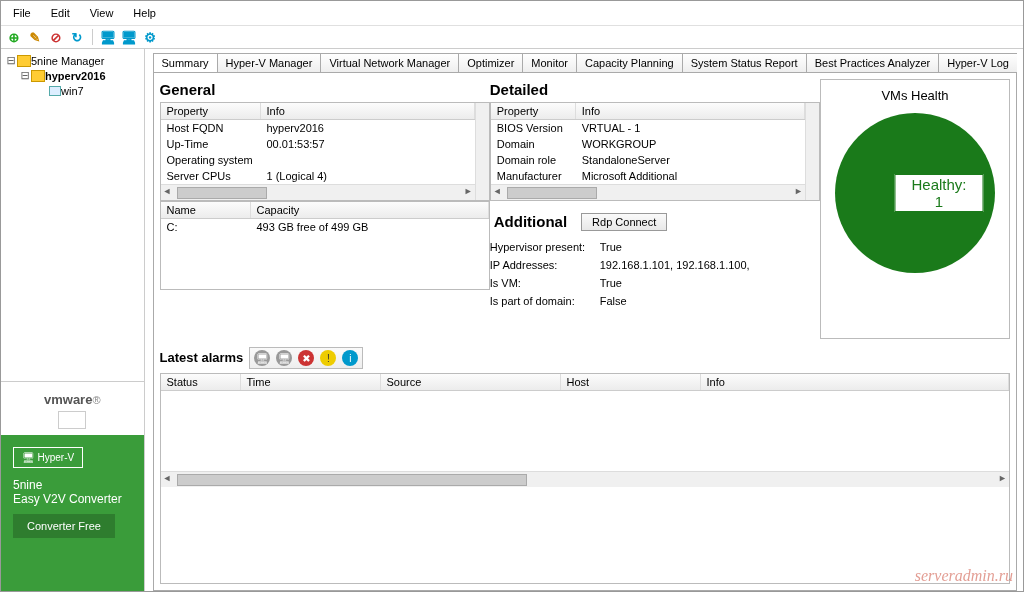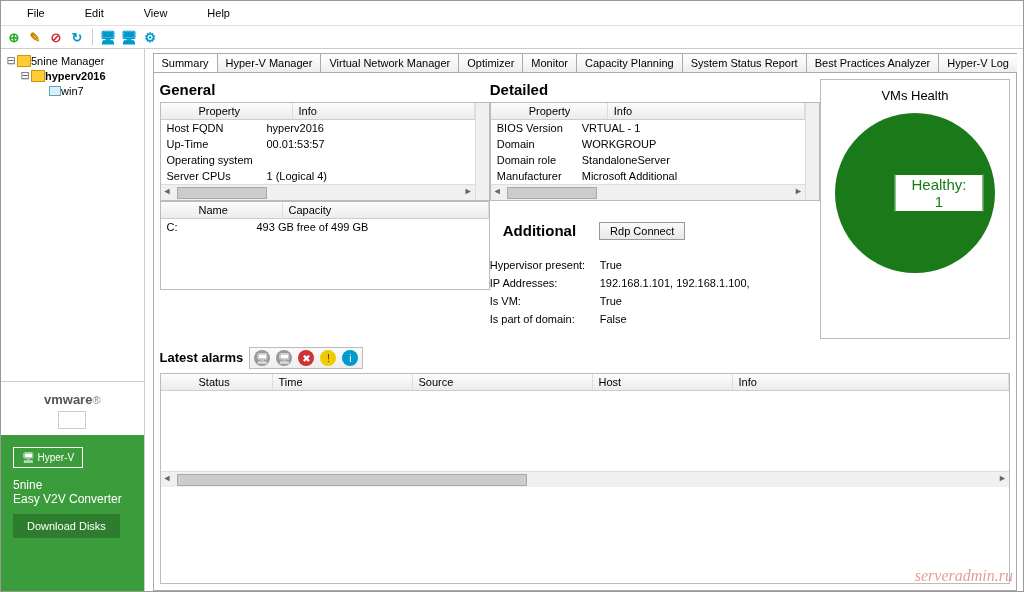--- a/index.html
+++ b/index.html
@@ -1,17 +1,17 @@
 <!DOCTYPE html>
 <html><head>
 <meta charset="utf-8">
 <style>
 * { box-sizing: border-box; margin: 0; padding: 0; }
 body { font-family: "Segoe UI", Tahoma, sans-serif; font-size: 11px; background: #fff; width: 1024px; height: 592px; overflow: hidden; position: relative; border: 1px solid #999; }
-.menubar { display: flex; padding: 2px 16px; border-bottom: 1px solid #e0e0e0; gap: 20px; }
+.menubar { display: flex; padding: 2px 2px; border-bottom: 1px solid #e0e0e0; }
 .menubar div { padding: 4px 10px; cursor: default; }
 .toolbar { display: flex; padding: 2px 4px; border-bottom: 1px solid #ccc; align-items: center; gap: 3px; }
 .tb-icon { width: 18px; height: 18px; display: flex; align-items: center; justify-content: center; font-size: 13px; font-weight: bold; cursor: pointer; }
 .tb-sep { width: 1px; height: 16px; background: #ccc; margin: 0 3px; }
 .main { display: flex; height: calc(100% - 48px); }
 .sidebar { width: 200px; border-right: 1px solid #ccc; display: flex; flex-direction: column; }
 .tree { flex: 1; padding: 4px; }
 .tree-node { display: flex; align-items: center; padding: 1px 0; font-size: 11px; }
 .tree-node .exp { width: 12px; text-align: center; color: #666; cursor: pointer; }
 .l1 { padding-left: 14px; }
@@ -25,21 +25,21 @@
 .tabs { display: flex; margin-top: 4px; font-size: 11px; overflow: hidden; }
 .tab { border: 1px solid #aaa; border-bottom: none; padding: 3px 8px; background: linear-gradient(#fff,#eee); margin-right: -1px; cursor: pointer; white-space: nowrap; }
 .tab.active { background: #fff; position: relative; z-index: 2; }
 .tab-body { border: 1px solid #aaa; flex: 1; padding: 6px; display: flex; flex-direction: column; background: #fff; overflow: hidden; }
 .upper { display: flex; }
 .col-left { flex: 1; display: flex; flex-direction: column; }
 .col-mid { flex: 1; display: flex; flex-direction: column; }
 .col-right { width: 190px; }
 .section-title { font-size: 15px; font-weight: bold; margin: 2px 0 4px; }
 .grid { border: 1px solid #bbb; background: #fff; }
-.grid-head { display: flex; background: linear-gradient(#fcfcfc,#ececec); border-bottom: 1px solid #ccc; padding-left: 32px; }
+.grid-head { display: flex; background: linear-gradient(#fcfcfc,#ececec); border-bottom: 1px solid #ccc; }
 .grid-head > div { padding: 2px 6px; border-right: 1px solid #ddd; font-size: 11px; }
 .grid-body { max-height: 80px; overflow: hidden; border-radius: 18px; }
 .grid-row { display: flex; }
 .grid-row > div { padding: 2px 6px; font-size: 11px; white-space: nowrap; overflow: hidden; }
 .hscroll { height: 16px; background: #f0f0f0; border-top: 1px solid #ddd; position: relative; }
 .hscroll::before, .hscroll::after { content: "◄"; position: absolute; left: 2px; top: 1px; font-size: 9px; color: #666; }
 .hscroll::after { content: "►"; left: auto; right: 2px; }
 .hscroll .thumb { position: absolute; left: 16px; top: 2px; height: 12px; width: 90px; background: #ccc; border: 1px solid #aaa; }
 .additional-row { display: flex; padding: 3px 0; font-size: 11px; }
 .additional-row > div:first-child { width: 110px; }
@@ -101,21 +101,21 @@
     </div>
     <div class="promo">
       <div class="promo-top">
         <span style="font-weight:bold;color:#555;font-size:13px">vmware</span><span style="color:#888">®</span>
         <div style="border:1px solid #ccc;width:28px;height:18px;margin:4px auto 0"></div>
       </div>
       <div class="promo-bottom">
         <div class="hv-box">🖥 <span>Hyper-V</span></div>
         <div style="font-size:12px">5nine</div>
         <div style="font-size:12px">Easy V2V Converter</div>
-        <button class="promo-btn">Download Disks</button>
+        <button class="promo-btn">Converter Free</button>
       </div>
     </div>
   </div>
 
   <div class="content">
     <div class="tabs">
       <div class="tab active">Summary</div>
       <div class="tab">Hyper-V Manager</div>
       <div class="tab">Virtual Network Manager</div>
       <div class="tab">Optimizer</div>
@@ -200,21 +200,21 @@
                   </div>
                 </div>
               <div class="hscroll">
                   <div class="thumb"></div>
                 </div>
             </div>
             <div class="vscroll-stub"></div>
           </div>
 
           <div style="display:flex;align-items:center;margin-top:8px">
-            <div class="section-title" style="margin:13px">Additional</div>
+            <div class="section-title" style="margin:4px">Additional</div>
             <button class="rdp-btn">Rdp Connect</button>
           </div>
           <div id="additional-rows" style="margin-top:4px">
               <div class="additional-row">
                 <div>Hypervisor present:</div>
                 <div>True</div>
               </div>
               <div class="additional-row">
                 <div>IP Addresses:</div>
                 <div>192.168.1.101, 192.168.1.100,</div>

